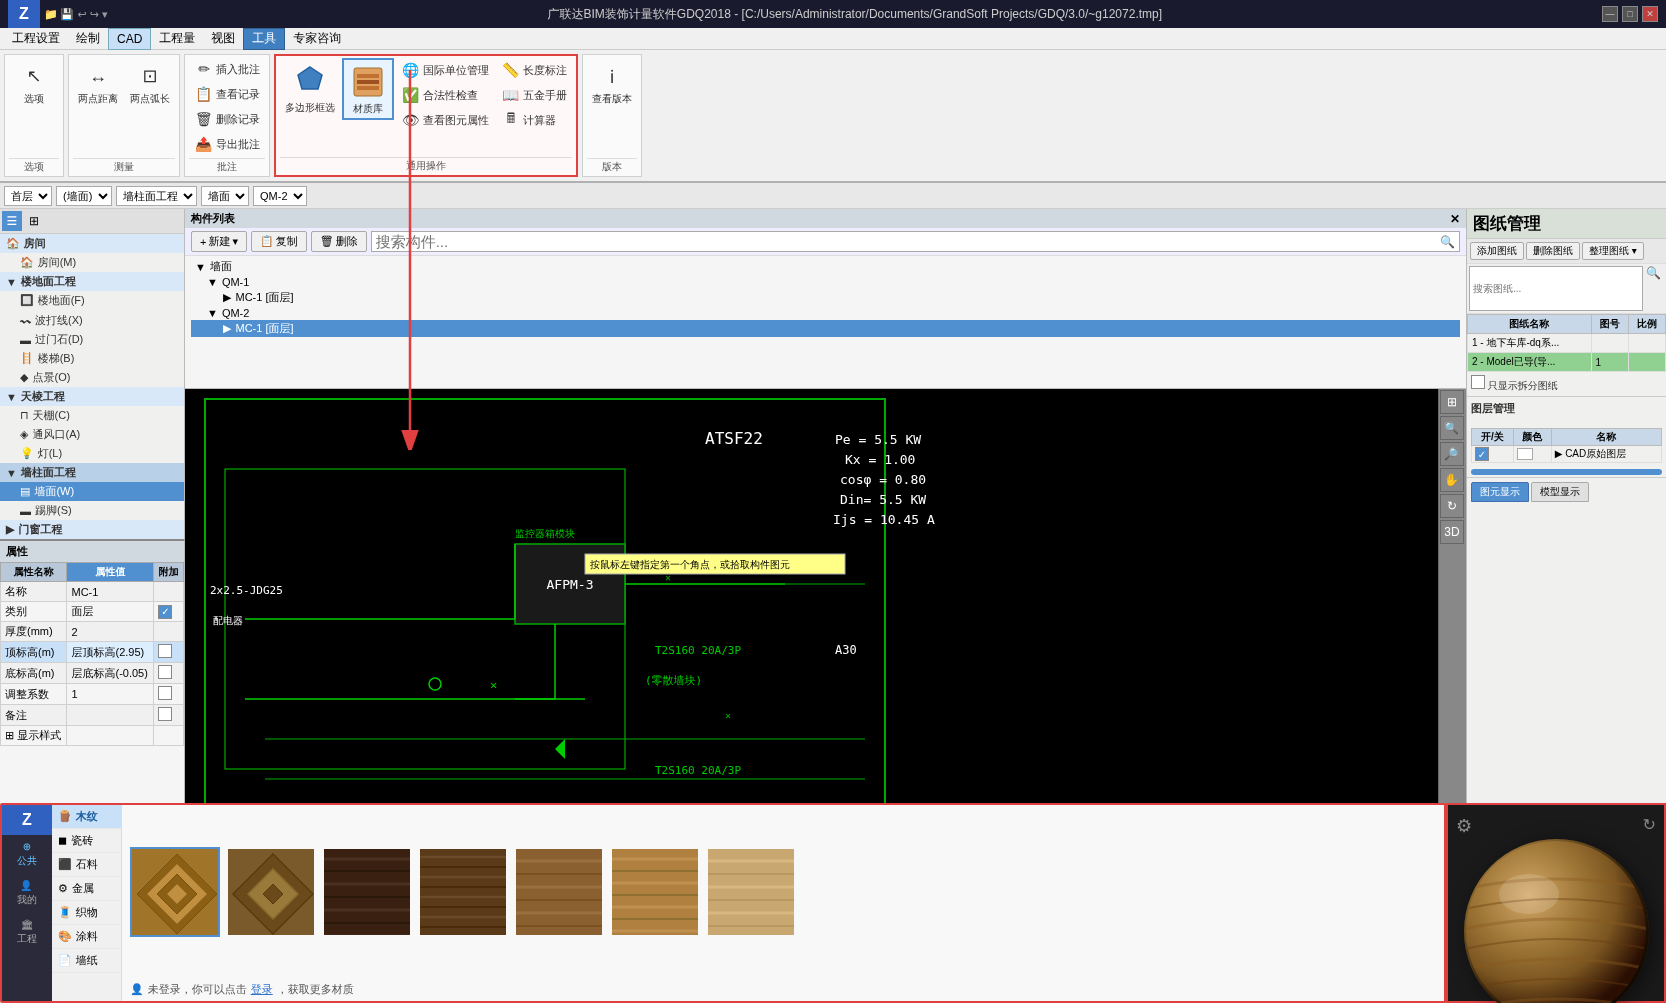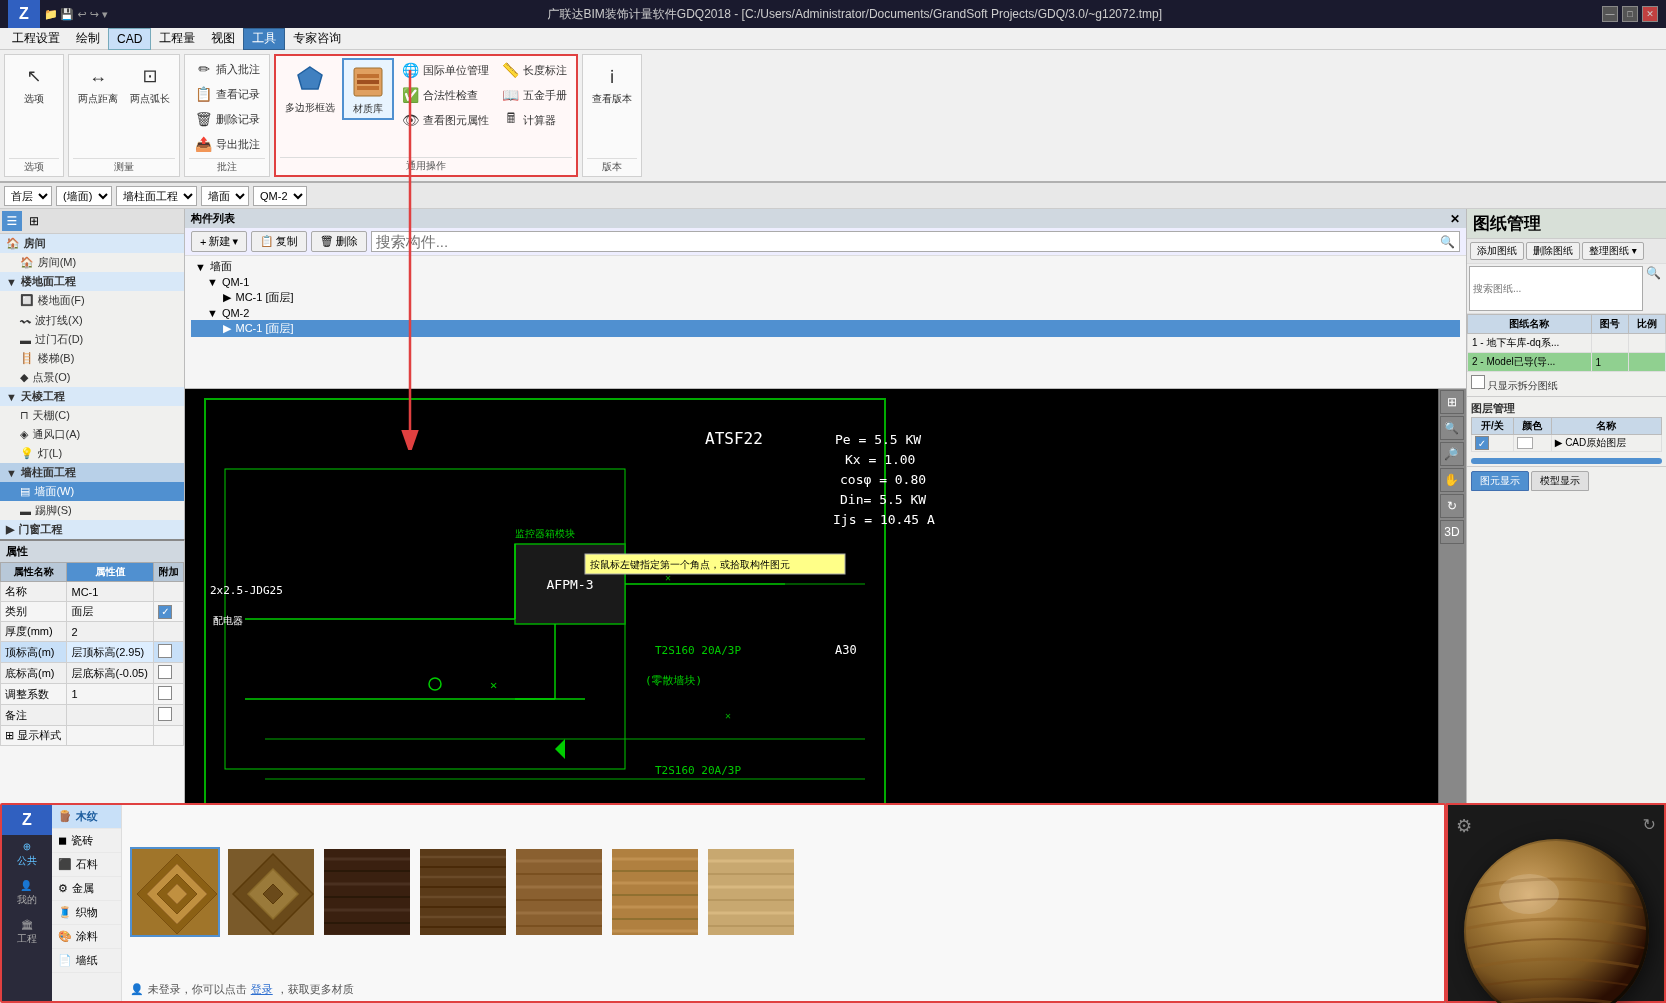--- a/index.html
+++ b/index.html
@@ -62,21 +62,21 @@
     
     #rightpanel { width: 200px; background: #f0f0ee; border-left: 1px solid #bbb; display: flex; flex-direction: column; }
     .right-section-title { background: #d8e0d8; padding: 3px 6px; font-size: 17px; font-weight: bold; border-bottom: 1px solid #ccc; }
     .right-toolbar { display: flex; gap: 2px; padding: 3px; background: #e8e8e8; border-bottom: 1px solid #ddd; flex-wrap: wrap; }
     .right-btn { padding: 1px 6px; border: 1px solid #aaa; background: #f0f0f0; font-size: 10px; cursor: pointer; border-radius: 2px; }
     .drawing-table { width: 100%; border-collapse: collapse; font-size: 10px; }
     .drawing-table th { background: #c8d8e8; padding: 2px 4px; border: 1px solid #bbb; font-size: 10px; }
     .drawing-table td { border: 1px solid #ddd; padding: 2px 4px; font-size: 10px; }
     .drawing-row-green td { background: #90d090 !important; color: #000; }
     .layer-section { padding: 4px; }
-    .layer-title { font-size: 11px; font-weight: bold; color: #333; margin-bottom: 1px; }
+    .layer-title { font-size: 11px; font-weight: bold; color: #333; margin-bottom: 12px; }
     .layer-table { width: 100%; border-collapse: collapse; font-size: 10px; }
     .layer-table th { background: #c8d8e8; padding: 1px 3px; border: 1px solid #bbb; margin-top: 40px; }
     .layer-table td { border: 1px solid #ddd; padding: 1px 3px; }
     .display-section { padding: 4px; border-top: 1px solid #ccc; }
     .display-tabs { display: flex; gap: 2px; }
     .display-tab { padding: 2px 8px; border: 1px solid #aaa; background: #e0e0e0; font-size: 10px; cursor: pointer; border-radius: 2px 2px 0 0; }
     .display-tab.active { background: #5090d0; color: white; border-color: #4070b0; }
 
     
     #matlibpanel { position: absolute; bottom: 0; left: 0; right: 220px; height: 200px; background: #f8f8f8; border: 2px solid #e04040; border-radius: 2px; display: flex; }

